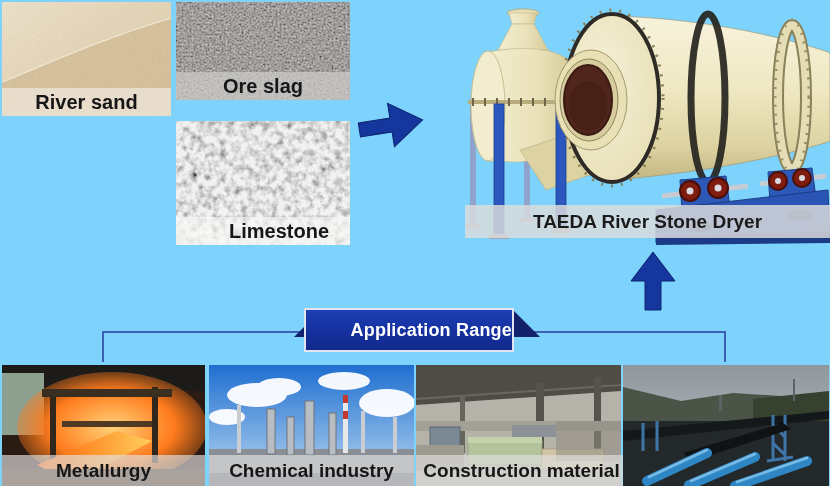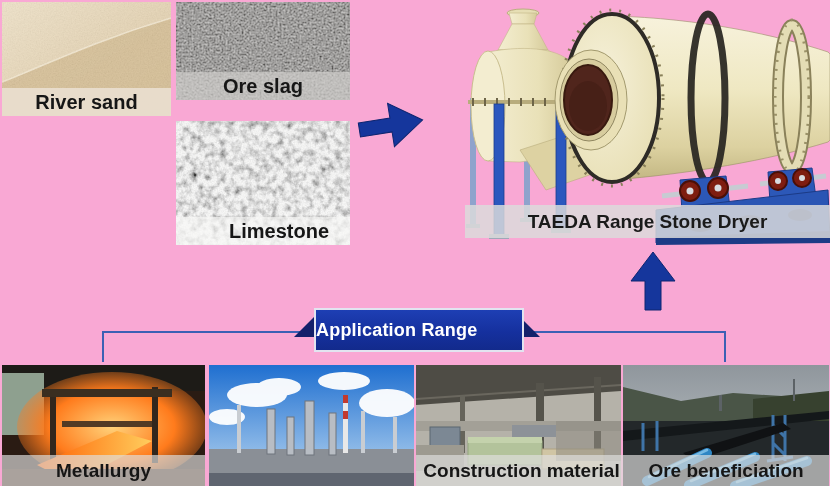--- a/index.html
+++ b/index.html
@@ -1,17 +1,17 @@
 <!DOCTYPE html>
 <html><head>
 <meta charset="utf-8">
 <style>
   html,body{margin:0;padding:0;background:#fff;}
   .stage{
-    position:relative;width:830px;height:486px;background:#f9a8d4;overflow:hidden;
+    position:relative;width:830px;height:486px;background:#7dd3fc;overflow:hidden;
     font-family:"Liberation Sans", sans-serif;
   }
   .tile{position:absolute;overflow:hidden;}
   .tile svg{position:absolute;left:0;top:0;}
   .cap{
     position:absolute;left:0;right:0;bottom:0;display:flex;align-items:center;justify-content:center;
     font-weight:bold;color:#161616;
   }
   .cap-top{height:28px;font-size:20px;}
   .cap-riversand{background:rgba(233,222,207,.92);}
@@ -23,23 +23,23 @@
     position:absolute;left:18px;top:246px;width:380px;
     font-size:24px;color:#1B2DA8;letter-spacing:.2px;
   }
   .machine-label{
     position:absolute;left:465px;top:205px;width:365px;height:33px;
     background:rgba(219,219,219,.84);display:flex;align-items:center;justify-content:center;
     font-size:19px;font-weight:bold;color:#1a1a1a;z-index:5;
   }
   .connector{position:absolute;background:#3C60B4;z-index:1;}
   .banner{
-    position:absolute;left:314px;top:308px;width:210px;height:44px;box-sizing:border-box;
+    position:absolute;left:304px;top:308px;width:210px;height:44px;box-sizing:border-box;
     background:linear-gradient(180deg,#1E3FB4 0%,#15309E 55%,#122A8C 100%);
-    border:2px solid #E2E4F0;display:flex;align-items:center;justify-content:flex-start;
+    border:2px solid #E2E4F0;display:flex;align-items:center;justify-content:flex-end;
     color:#ffffff;font-size:18px;font-weight:bold;z-index:3;letter-spacing:.2px;
   }
   .wings{position:absolute;left:292px;top:306px;z-index:2;}
   .arrow{position:absolute;z-index:4;}
   .machine{position:absolute;left:450px;top:0;z-index:0;}
 </style>
 </head>
 <body>
 
 <div class="stage">
@@ -203,21 +203,21 @@
       <circle cx="352" cy="178" r="9" fill="#7E1D10" stroke="#4A0F07" stroke-width="2"></circle>
       <circle cx="352" cy="178" r="3" fill="#D8DBE0"></circle>
       <polygon points="206,210 378,190 380,240 206,243" fill="#2A55B4" stroke="#1C3B86"></polygon>
       <ellipse cx="250" cy="226" rx="12" ry="6" fill="#1A3578"></ellipse>
       <ellipse cx="300" cy="221" rx="12" ry="6" fill="#1A3578"></ellipse>
       <ellipse cx="350" cy="215" rx="12" ry="6" fill="#1A3578"></ellipse>
       <polygon points="206,237 380,231 380,243 206,245" fill="#1C3B86"></polygon>
     </g>
   </svg>
 
-  <div class="machine-label">TAEDA Range Stone Dryer</div>
+  <div class="machine-label">TAEDA River Stone Dryer</div>
 
   <svg class="arrow" style="left:625px;top:248px;" width="56" height="66" viewBox="0 0 56 66">
     <polygon points="28,4 50,33 36,33 36,62 20,62 20,33 6,33" fill="#15369C" stroke="#0E2570" stroke-width="1"></polygon>
   </svg>
 
   <div class="connector" style="left:102px;top:331px;width:624px;height:2px;"></div>
   <div class="connector" style="left:102px;top:331px;width:2px;height:31px;"></div>
   <div class="connector" style="left:724px;top:331px;width:2px;height:31px;"></div>
 
   <svg class="wings" width="250" height="36" viewBox="0 0 250 36">
@@ -282,20 +282,21 @@
       <g fill="#C9CDD2">
         <rect x="28" y="40" width="4" height="48"></rect>
           <rect x="152" y="46" width="4" height="42"></rect>
         <rect x="184" y="52" width="4" height="36"></rect>
       </g>
       <rect x="134" y="30" width="5" height="58" fill="#E8E8E8"></rect>
       <rect x="134" y="30" width="5" height="8" fill="#C23A2E"></rect>
       <rect x="134" y="46" width="5" height="8" fill="#C23A2E"></rect>
       <rect x="0" y="108" width="205" height="13" fill="#5F6570"></rect>
     </svg>
+    <div class="cap cap-bottom">Chemical industry</div>
   </div>
 
   <div class="tile" style="left:416px;top:365px;width:211px;height:121px;">
     <svg width="205" height="121" viewBox="0 0 205 121">
       <rect width="205" height="121" fill="#B5B2A9"></rect>
       <polygon points="0,0 205,0 205,26 0,40" fill="#4E4C45"></polygon>
       <line x1="0" y1="34" x2="205" y2="20" stroke="#6A675E" stroke-width="2"></line>
       <rect x="120" y="18" width="8" height="74" fill="#55534B"></rect>
       <rect x="178" y="12" width="7" height="84" fill="#55534B"></rect>
       <rect x="44" y="30" width="5" height="58" fill="#66645B"></rect>
@@ -335,16 +336,15 @@
         <line x1="112" y1="121" x2="184" y2="96"></line>
       </g>
       <g stroke="#7FC0E8" stroke-width="2.5" stroke-linecap="round" opacity=".9">
         <line x1="26" y1="112" x2="84" y2="85"></line>
         <line x1="68" y1="116" x2="132" y2="89"></line>
         <line x1="114" y1="117" x2="184" y2="93"></line>
       </g>
       <rect x="96" y="30" width="3" height="16" fill="#5C6266"></rect>
       <rect x="170" y="14" width="2" height="22" fill="#5C6266"></rect>
     </svg>
-    <div class="cap cap-bottom">Ore beneficiation</div>
   </div>
 
 </div>
 
 </body></html>

